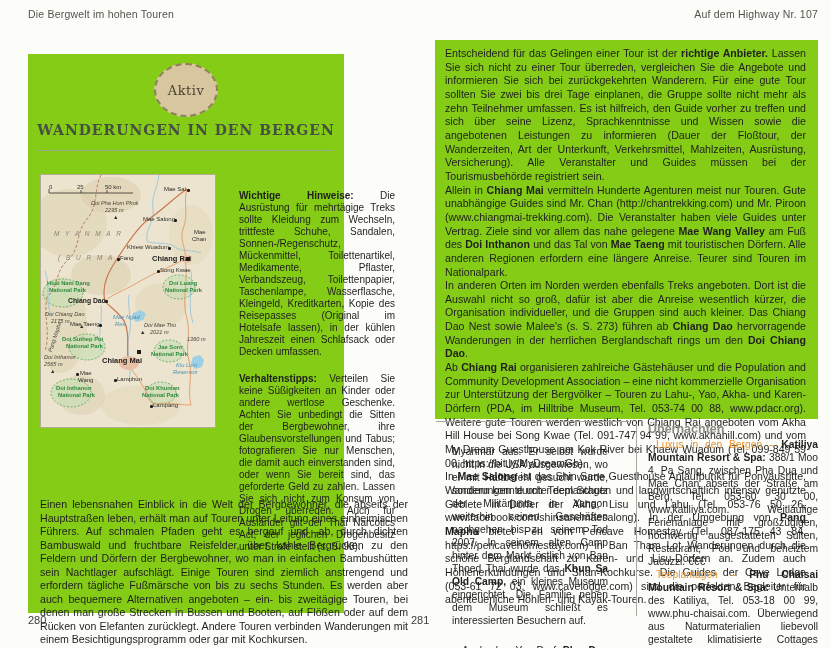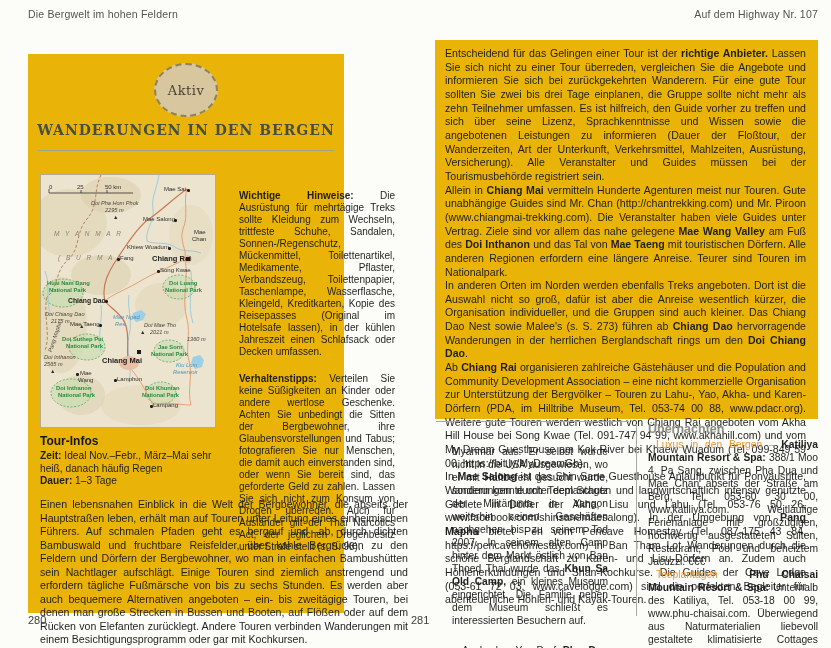--- a/index.html
+++ b/index.html
@@ -10,21 +10,21 @@
     -webkit-hyphens:auto;hyphens:auto;
   }
   .hdr{position:absolute;top:8px;font-size:10.5px;color:#50544b;letter-spacing:.2px;}
   .hdr-left{left:28px;}
   .hdr-right{right:13px;text-align:center;}
   .pagenum{position:absolute;top:614px;font-size:11px;color:#3c3c38;text-align:left;}
   .pn-left{left:28px;width:392px;}
   .pn-right{left:411px;width:383px;}
 
   
-  .greenbox{position:absolute;background:#eab308;}
+  .greenbox{position:absolute;background:#84cc16;}
   .box-left{left:28px;top:54px;width:316px;height:559px;}
   .badge{
     position:absolute;left:50%;top:9px;transform:translateX(-50%);
     width:60px;height:50px;border-radius:50%;
     background:#d8c79e;border:2px dashed #8f815c;
     display:flex;align-items:center;justify-content:center;
     font-family:"DejaVu Serif","Liberation Serif",serif;
     font-size:13px;color:#4a4133;letter-spacing:.5px;
   }
   .box-title{
@@ -79,21 +79,21 @@
   .o{color:#e59531;padding-left:8px;}
   .num-badge{
     display:inline-block;background:#2f80bf;color:#fff;font-weight:bold;
     font-size:8px;min-width:13px;height:10px;line-height:10.5px;text-align:center;
     border-radius:2px;vertical-align:1px;
   }
 </style>
 </head>
 <body>
 
-<div class="hdr hdr-left">Die Bergwelt im hohen Feldern</div>
+<div class="hdr hdr-left">Die Bergwelt im hohen Touren</div>
 <div class="hdr hdr-right">Auf dem Highway Nr. 107</div>
 
 <div class="greenbox box-left">
   <div class="badge">
     <span>Aktiv</span>
   </div>
   <div class="box-title">WANDERUNGEN IN DEN BERGEN</div>
   <div class="box-rule"></div>
 
   <div class="map-wrap">
@@ -221,27 +221,20 @@
         <div class="maplabel water" style="left: 132px; top: 194px;">Reservoir</div>
         <div class="maplabel park" style="left: 15px; top: 210px;">Doi Inthanon</div>
         <div class="maplabel park" style="left: 17px; top: 217px;">National Park</div>
         <div class="maplabel park" style="left: 104px; top: 210px;">Doi Khuntan</div>
         <div class="maplabel park" style="left: 101px; top: 217px;">National Park</div>
         <div class="maplabel town" style="left: 112px; top: 227px;">Lampang</div>
         <div class="maplabel dotmark" style="left: 109px; top: 230px;"></div>
       </div>
   </div>
 
-  <div class="tourinfos">
-    <p class="ti-head">Tour-Infos</p>
-    <div>
-        <p class="para"><span class="b">Zeit: </span><span>Ideal Nov.–Febr., März–Mai sehr heiß, danach häufig Regen</span></p>
-        <p class="para"><span class="b">Dauer: </span><span>1–3 Tage</span></p>
-      </div>
-  </div>
 
   <div class="tips">
       <p class="para"><span class="b">Wichtige Hinweise: </span><span>Die Ausrüstung für mehrtägige Treks sollte Kleidung zum Wechseln, trittfeste Schuhe, Sandalen, Sonnen-/Regenschutz, Mückenmittel, Toilettenartikel, Medikamente, Pflaster, Verbandszeug, Toilettenpapier, Taschenlampe, Wasserflasche, Kleingeld, Kreditkarten, Kopie des Reisepasses (Original im Hotelsafe lassen), in der kühlen Jahreszeit einen Schlafsack oder Decken umfassen.</span></p>
       <p class="para"><span class="b">Verhaltenstipps: </span><span>Verteilen Sie keine Süßigkeiten an Kinder oder andere wertlose Geschenke. Achten Sie unbedingt die Sitten der Bergbewohner, ihre Glaubensvorstellungen und Tabus; fotografieren Sie nur Menschen, die damit auch einverstanden sind, oder wenn Sie bereit sind, das geforderte Geld zu zahlen. Lassen Sie sich nicht zum Konsum von Drogen überreden. Auch für Ausländer gilt der Thai Narcotics Act, der jeglichen Drogenbesitz unter Strafe stellt (s. S. 98).</span></p>
     </div>
 
   <p class="bottompara">Einen lebensnahen Einblick in die Welt der Bergbewohner, die abseits der Hauptstraßen leben, erhält man auf Touren unter Leitung eines einheimischen Führers. Auf schmalen Pfaden geht es bergauf und -ab, durch dichten Bambuswald und fruchtbare Reisfelder, über kahle Bergrücken zu den Feldern und Dörfern der Bergbewohner, wo man in einfachen Bambushütten sein Nachtlager aufschlägt. Einige Touren sind ziemlich anstrengend und erfordern tägliche Fußmärsche von bis zu sechs Stunden. Es werden aber auch bequemere Alternativen angeboten – ein- bis zweitägige Touren, bei denen man große Strecken in Bussen und Booten, auf Flößen oder auf dem Rücken von Elefanten zurücklegt. Andere Touren verbinden Wanderungen mit einem Besichtigungsprogramm oder gar mit Kochkursen.</p>
 </div>
 
 <div class="pagenum pn-left">280</div>

